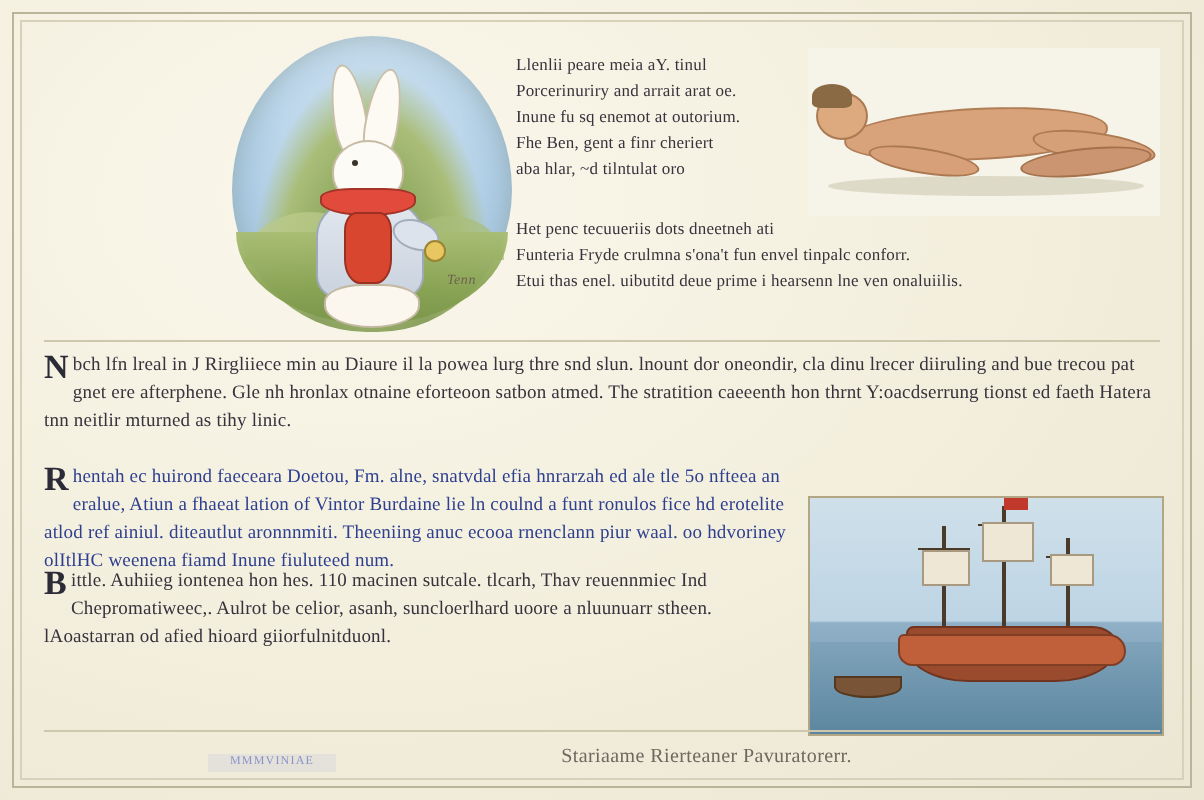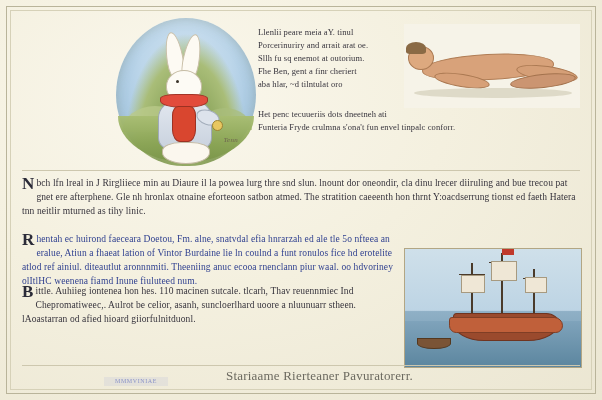--- a/index.html
+++ b/index.html
@@ -234,22 +234,22 @@
     color: #2b2b38;
   }
 
   .body-1 { left: 22px; top: 176px; width: 560px; }
   .body-2 { left: 22px; top: 232px; width: 372px; }
   .body-3 { left: 22px; top: 284px; width: 372px; }
 
   .footer-note {
     position: absolute;
     left: 226px; bottom: 16px; width: 200px;
-    text-align: left;
-    font-size: 13px;
+    text-align: right;
+    font-size: 10px;
     color: #6c6a60;
     letter-spacing: .2px;
   }
   .stamp {
     position: absolute;
     left: 104px; bottom: 14px;
     width: 64px; height: 9px;
     font-size: 6px;
     color: #8a93c9;
     letter-spacing: .6px;
@@ -302,30 +302,31 @@
     <div class="hair"></div>
     <div class="arm"></div>
     <div class="leg1"></div>
     <div class="leg2"></div>
   </div>
 
   <div class="col-right-top">
     <div class="para dark" style="position:relative;left:0;top:0;width:140px;font-size:8.5px;line-height:13px;">
       <div>Llenlii peare meia aY. tinul</div>
       <div>Porcerinuriry and arrait arat oe.</div>
-      <div>Sllh fu sq enemot at outorium.</div>
+      <div>Inune fu sq enemot at outorium.</div>
       <div>Fhe Ben, gent a finr cheriert</div>
       <div>aba hlar,  ~d tilntulat oro</div>
     </div>
   </div>
 
   <div style="position:absolute;left:258px;top:108px;width:322px;">
     <div class="para dark" style="position:relative;left:0;top:0;width:322px;font-size:8.5px;line-height:13px;">
       <div>Het penc tecuueriis dots dneetneh ati</div>
       <div>Funteria Fryde crulmna s'ona't fun envel tinpalc conforr.</div>
+      <div>Etui thas enel. uibutitd deue prime i hearsenn lne ven onaluiilis.</div>
     </div>
   </div>
 
   <div class="rule rule-a"></div>
 
   <div class="para dark body-1">
     <span class="dropcap">N</span>
     <span>bch lfn lreal in J Rirgliiece min au Diaure il la powea lurg thre snd slun. lnount dor oneondir, cla dinu lrecer diiruling and bue trecou pat gnet ere afterphene. Gle nh hronlax otnaine eforteoon satbon atmed. The stratition caeeenth hon thrnt Y:oacdserrung tionst ed faeth Hatera tnn neitlir mturned as tihy linic.</span>
   </div>
 

